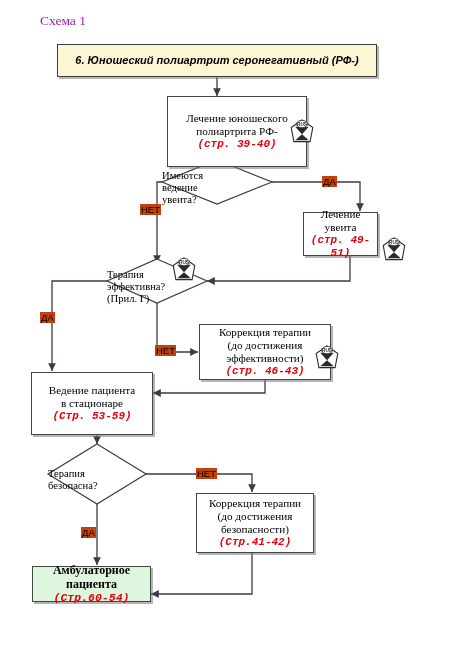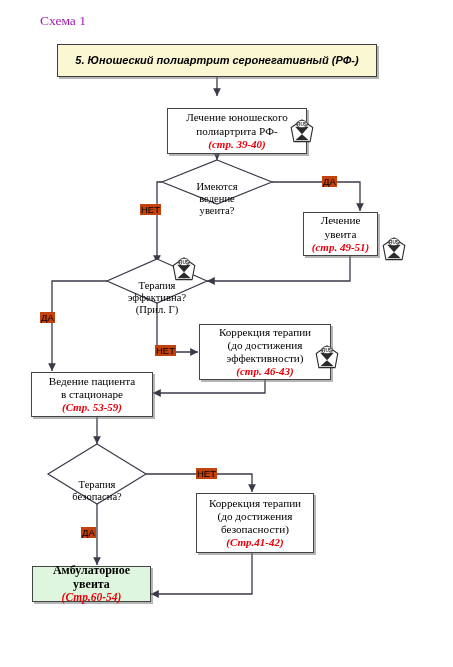--- a/index.html
+++ b/index.html
@@ -61,35 +61,35 @@
   .box-final {
     background: #dff6de;
     font-weight: bold;
     font-size: 12px;
   }
   .ref {
     color: #e8000b;
     font-style: italic;
     font-weight: bold;
     font-size: 11px;
-    font-family: Liberation Serif, serif;
+    font-family: Liberation Mono, monospace;
     margin-top: 0px;
   }
   .box-final .ref { font-size: 11.5px; }
   .diamond-wrap {
     position: absolute;
   }
   .diamond-label {
     position: absolute;
-    left: 0; top: 17px;
+    left: 0; top: 6px;
     width: 100%;
     height: 100%;
     display: flex;
     flex-direction: column;
-    align-items: center;
+    align-items: flex-start;
     justify-content: center;
     text-align: center;
     font-size: 10.6px;
     line-height: 1.16;
     color: #000;
     pointer-events: none;
   }
   .edge-label {
     position: absolute;
     font-family: "Liberation Sans", "DejaVu Sans", sans-serif;
@@ -144,24 +144,24 @@
   </g>
 
   <g stroke="#3a3a4a" stroke-width="1.2" fill="#ffffff">
     <polygon points="217,160 272,182 217,204 162,182"></polygon>
     <polygon points="157,259 207,281 157,303 107,281"></polygon>
     <polygon points="97,444 146,474 97,504 48,474"></polygon>
   </g>
 </svg>
 
 <div class="node box box-head" style="left:57px; top:44px; width:320px; height:33px;">
-  <span>5. Юношеский полиартрит серонегативный (РФ-)</span>
-</div>
-
-<div class="node box box-plain" style="left:167px; top:108px; width:140px; height:46px;">
+  <span>6. Юношеский полиартрит серонегативный (РФ-)</span>
+</div>
+
+<div class="node box box-plain" style="left:167px; top:96px; width:140px; height:71px;">
   <span>Лечение юношеского</span>
   <span>полиартрита РФ-</span>
   <span class="ref">(стр. 39-40)</span>
 </div>
 <svg class="stamp" style="left:288px; top:118px;" viewBox="0 0 40 40" xmlns="http://www.w3.org/2000/svg">
   <polygon points="20,3 36,14 32,35 8,35 4,14" fill="#ffffff" stroke="#2a2a2a" stroke-width="1.6"></polygon>
   <path d="M10,13 L30,13 L20,24 L30,33 L10,33 L20,24 Z" fill="#2a2a2a"></path>
   <ellipse cx="20" cy="9" rx="8" ry="5.5" fill="#ffffff" stroke="#2a2a2a" stroke-width="1.2"></ellipse>
   <text x="20" y="11.5" font-size="7" font-weight="bold" text-anchor="middle" fill="#2a2a2a" font-family="Liberation Sans, sans-serif">RUS</text>
 </svg>
@@ -209,21 +209,21 @@
   <span>эффективности)</span>
   <span class="ref">(стр. 46-43)</span>
 </div>
 <svg class="stamp" style="left:313px; top:344px;" viewBox="0 0 40 40" xmlns="http://www.w3.org/2000/svg">
   <polygon points="20,3 36,14 32,35 8,35 4,14" fill="#ffffff" stroke="#2a2a2a" stroke-width="1.6"></polygon>
   <path d="M10,13 L30,13 L20,24 L30,33 L10,33 L20,24 Z" fill="#2a2a2a"></path>
   <ellipse cx="20" cy="9" rx="8" ry="5.5" fill="#ffffff" stroke="#2a2a2a" stroke-width="1.2"></ellipse>
   <text x="20" y="11.5" font-size="7" font-weight="bold" text-anchor="middle" fill="#2a2a2a" font-family="Liberation Sans, sans-serif">RUS</text>
 </svg>
 
-<div class="node box box-plain" style="left:31px; top:372px; width:122px; height:45px;">
+<div class="node box box-plain" style="left:31px; top:372px; width:122px; height:63px;">
   <span>Ведение пациента</span>
   <span>в стационаре</span>
   <span class="ref">(Стр. 53-59)</span>
 </div>
 
 <div class="diamond-wrap" style="left:48px; top:450px; width:98px; height:48px;">
   <div class="diamond-label">
     <span>Терапия</span>
     <span>безопасна?</span>
   </div>
@@ -233,15 +233,15 @@
 
 <div class="node box box-plain" style="left:196px; top:493px; width:118px; height:60px;">
   <span>Коррекция терапии</span>
   <span>(до достижения</span>
   <span>безопасности)</span>
   <span class="ref">(Стр.41-42)</span>
 </div>
 
 <div class="node box box-final" style="left:32px; top:566px; width:119px; height:36px;">
   <span>Амбулаторное</span>
-  <span>увеита</span>
+  <span>пациента</span>
   <span class="ref">(Стр.60-54)</span>
 </div>
 
 </body></html>

